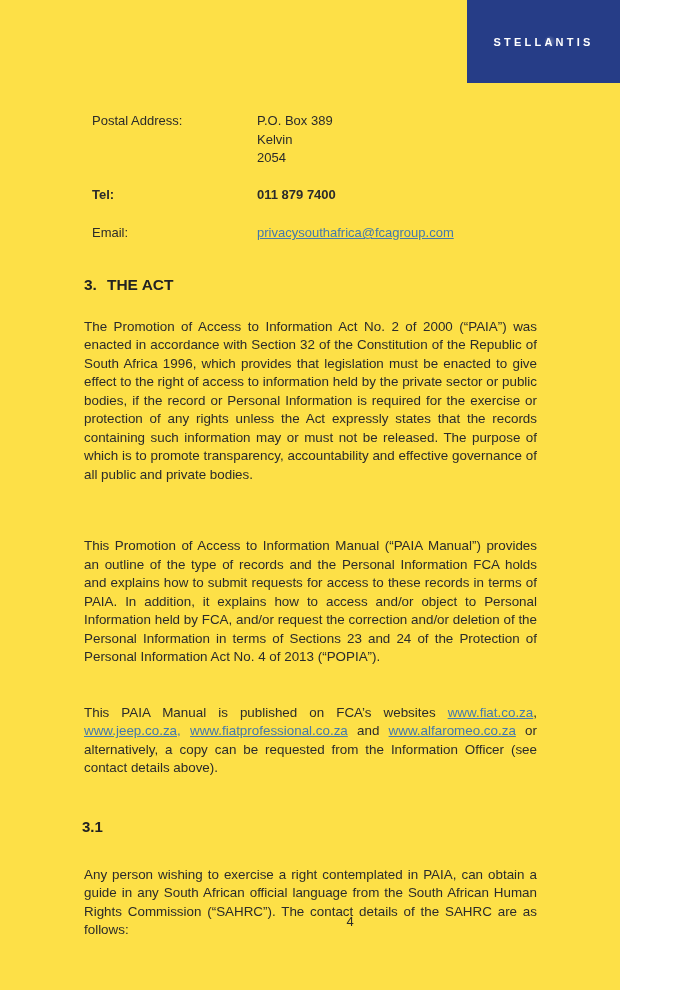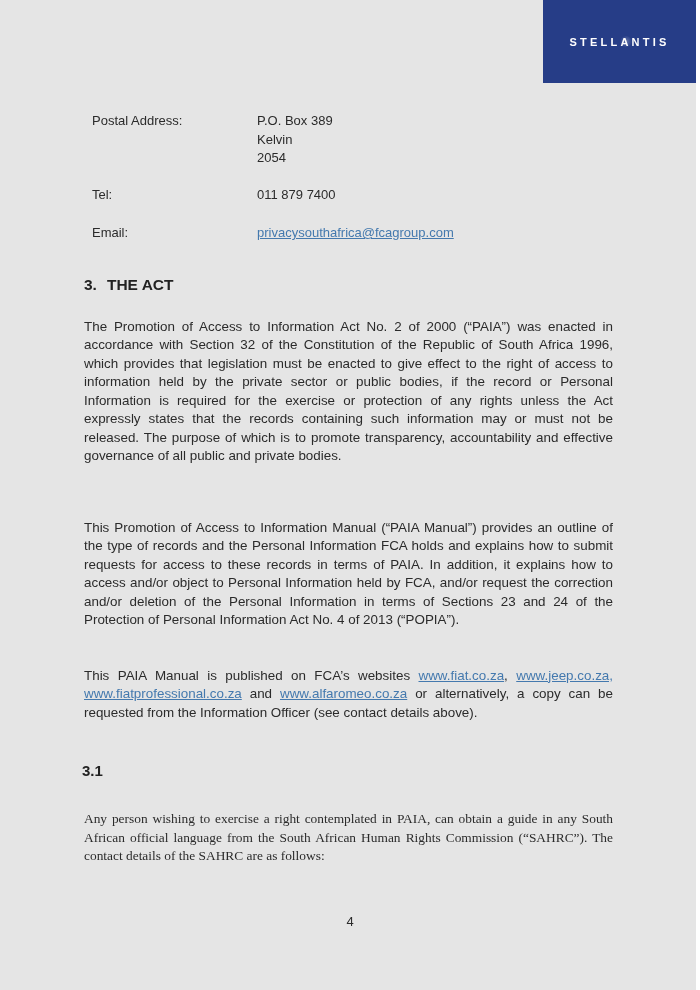--- a/index.html
+++ b/index.html
@@ -1,20 +1,20 @@
 <!DOCTYPE html>
 <html><head>
 <meta charset="utf-8">
 <style>
   html, body { margin: 0; padding: 0; background: #ffffff; }
   .page {
     position: relative;
-    width: 696px;
+    width: 620px;
     height: 990px;
-    background: #e5e5e5;
+    background: #fde047;
     font-family: "Liberation Sans", sans-serif;
     color: #2b2b2b;
     overflow: hidden;
   }
   
   .logo-block {
     position: absolute;
     top: 0;
     right: 0;
     width: 153px;
@@ -49,21 +49,21 @@
     right: 83px;
     top: 0;
   }
   .contact {
     margin-top: 112px;
     margin-left: 8px;
     font-size: 13px;
     line-height: 18.5px;
   }
   .contact-row { display: flex; }
-  .contact-row.tel-row { margin-top: 18px; }
+  .contact-row.tel-row { margin-top: 18px; font-weight: bold; }
   .contact-row.email-row { margin-top: 20px; }
   .contact-label { width: 165px; flex-shrink: 0; }
   .doc-link {
     color: #4479ae;
     text-decoration: underline;
     cursor: pointer;
   }
   .heading {
     font-weight: bold;
     color: #222222;
@@ -83,21 +83,21 @@
   .para {
     margin: 0;
     text-align: justify;
     font-size: 13.4px;
     line-height: 18.5px;
     color: #2b2b2b;
   }
   .para-1 { margin-top: 24px; }
   .para-2 { margin-top: 53px; }
   .para-3 { margin-top: 37px; }
-  .para-4 { margin-top: 31px; font-family: Liberation Serif, serif; }
+  .para-4 { margin-top: 31px; }
   
   .footer {
     position: absolute;
     left: 84px;
     top: 877px;
     font-size: 12.5px;
     line-height: 15px;
     color: #2b2b2b;
   }
   .footer-date {

